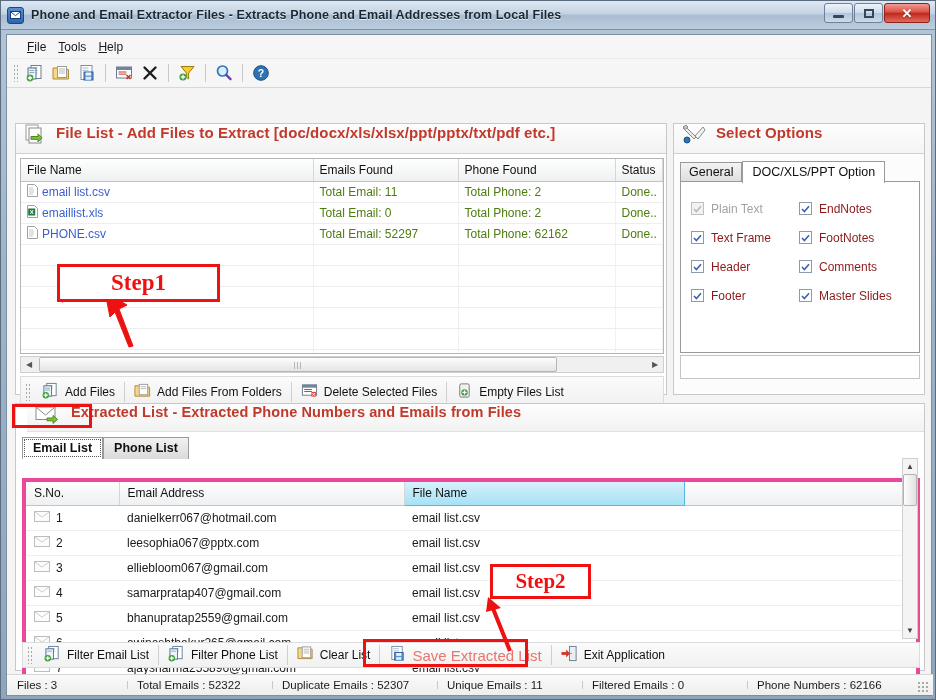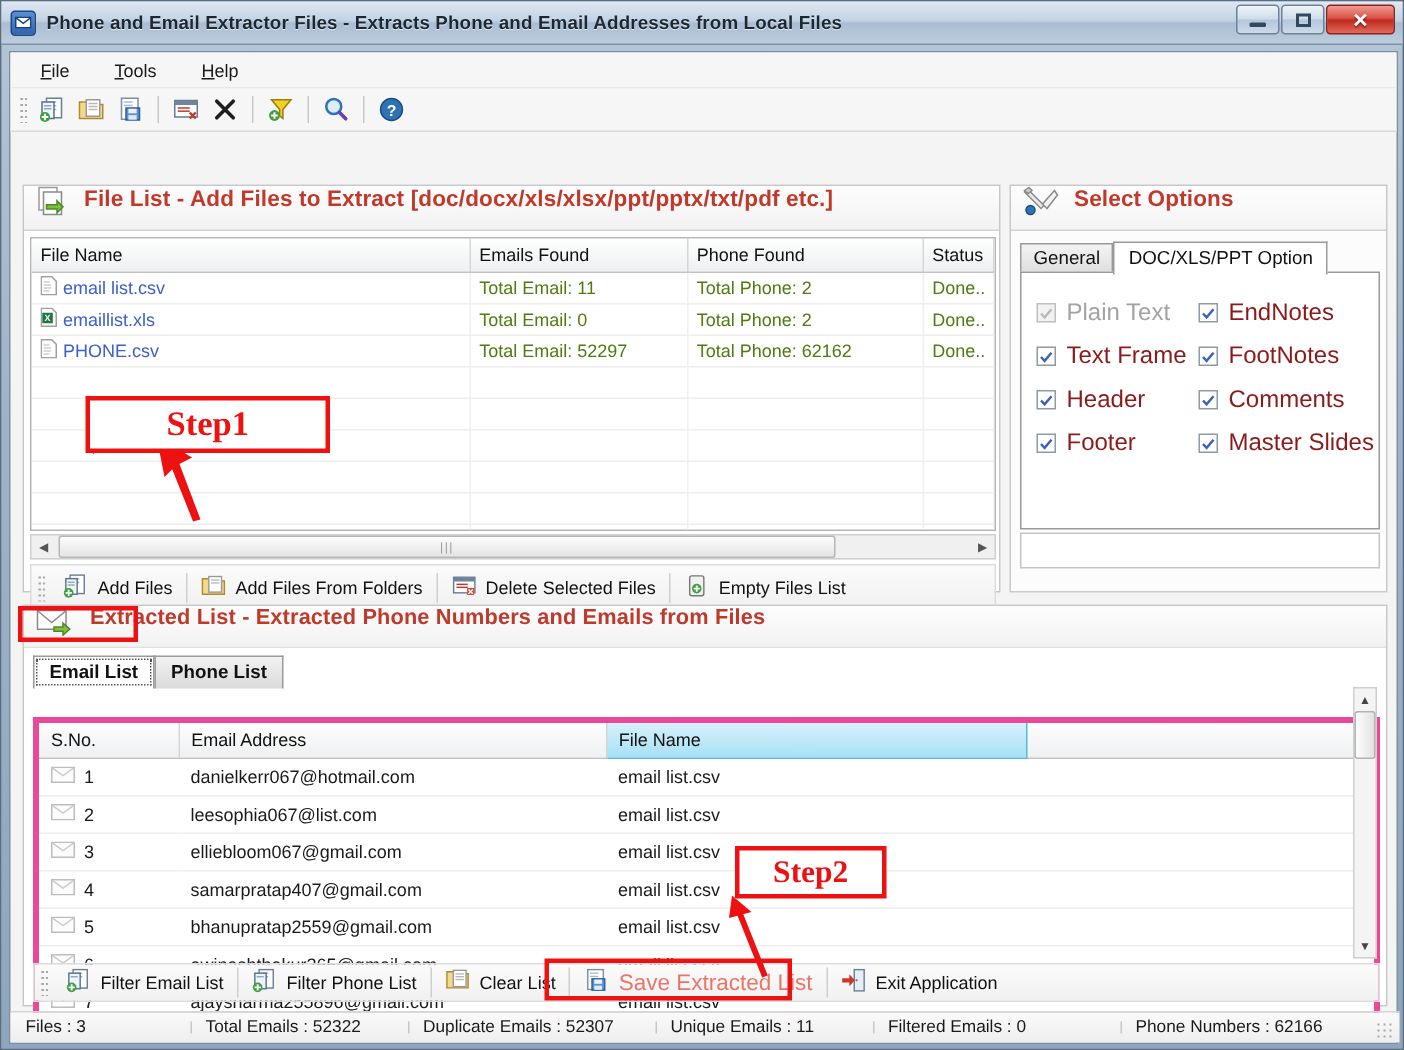--- a/index.html
+++ b/index.html
@@ -60,21 +60,21 @@
   
   #client {
     position:absolute; left:5px; top:33px; width:926px; height:662px;
     background:#f4f4f4;
     border:1px solid #7e8fa0;
   }
 
   
   #menubar {
     height:24px; background:#f6f6f6;
-    display:flex; align-items:center; padding-left:16px; gap:22px;
+    display:flex; align-items:center; padding-left:16px; gap:4px;
     border-bottom:1px solid #eaeaea;
   }
   .menu-item { font-size:12px; color:#1a1a1a; padding:2px 4px; }
   .menu-item u { text-decoration: underline; }
 
   
   #toolbar {
     height:29px; background:#f6f6f6;
     display:flex; align-items:center; padding-left:6px; gap:2px;
     border-bottom:1px solid #d8d8d8;
@@ -158,39 +158,39 @@
     background:#fff; border:1px solid #9a9a9a; z-index:2;
   }
   .cbgrid { display:grid; grid-template-columns: 108px 1fr; row-gap:0; padding:12px 0 0 10px; }
   .cbrow { display:flex; align-items:center; gap:7px; height:29px; }
   .cb {
     width:13px;height:13px;border:1px solid #8e9aa5;background:#fff;
     display:flex;align-items:center;justify-content:center; flex:none;
   }
   .cb svg { display:block; }
   .cb.disabled { background:#f2f2f2; border-color:#bfbfbf; }
-  .cblabel { font-size:16px; color:#8b1a1a; }
+  .cblabel { font-size:12px; color:#8b1a1a; }
   .cblabel.dim { color:#a3a3a3; }
 
   #options-box2 { position:absolute; left:6px; top:231px; width:240px; height:24px; background:#fff; border:1px solid #c4c4c4; }
 
   #start-search {
     position:absolute; left:666px; top:325px; width:252px; height:34px;
     background: linear-gradient(180deg,#fbfbfb,#eeeeee);
     border:1px solid #d5d5d5;
     display:flex; align-items:center; gap:12px; padding-left:8px;
   }
   #start-search .label { color:#c0392b; font-size:16px; font-weight:bold; }
 
   
   #extract-panel {
     position:absolute; left:8px; top:368px; width:910px; height:268px;
     border:1px solid #c8c8c8; background:#fff;
   }
-  #extract-head { border:0; border-bottom:1px solid #e0e0e0; height:28px; }
+  #extract-head { border:0; border-bottom:1px solid #e0e0e0; height:28px;margin-left:11px; }
   #extract-head .title { font-size:14.5px; }
   #etabs { position:absolute; left:6px; top:33px; height:22px; display:flex; align-items:flex-end; }
   .etab { font-size:12.5px; font-weight:bold; padding:3px 10px 4px; border:1px solid #9a9a9a; border-bottom:none; }
   .etab.active { background:#fff; color:#111; outline:1px dotted #555; outline-offset:-3px; }
   .etab.inactive { background:linear-gradient(180deg,#f2f2f2,#dadada); color:#111; }
 
   #etable-wrap {
     position:absolute; left:6px; top:54px; width:898px; height:201px;
     border:4px solid #ec4899; background:#fff; overflow:hidden;margin-top:20px;
   }
@@ -675,21 +675,21 @@
             <tr>
               <td>
                   <span class="sno-cell">
                     <span><svg width="16" height="11" viewBox="0 0 16 11">
                         <rect x="0.5" y="0.5" width="15" height="10" fill="#fcfcfc" stroke="#bdbdbd"></rect>
                         <path d="M0.8 0.9 L8 6.1 L15.2 0.9" fill="none" stroke="#cccccc"></path>
                       </svg></span>
                     <span>2</span>
                   </span>
                 </td>
-              <td>leesophia067@list.com</td>
+              <td>leesophia067@pptx.com</td>
               <td>email list.csv</td>
               <td></td>
             </tr>
             <tr>
               <td>
                   <span class="sno-cell">
                     <span><svg width="16" height="11" viewBox="0 0 16 11">
                         <rect x="0.5" y="0.5" width="15" height="10" fill="#fcfcfc" stroke="#bdbdbd"></rect>
                         <path d="M0.8 0.9 L8 6.1 L15.2 0.9" fill="none" stroke="#cccccc"></path>
                       </svg></span>

